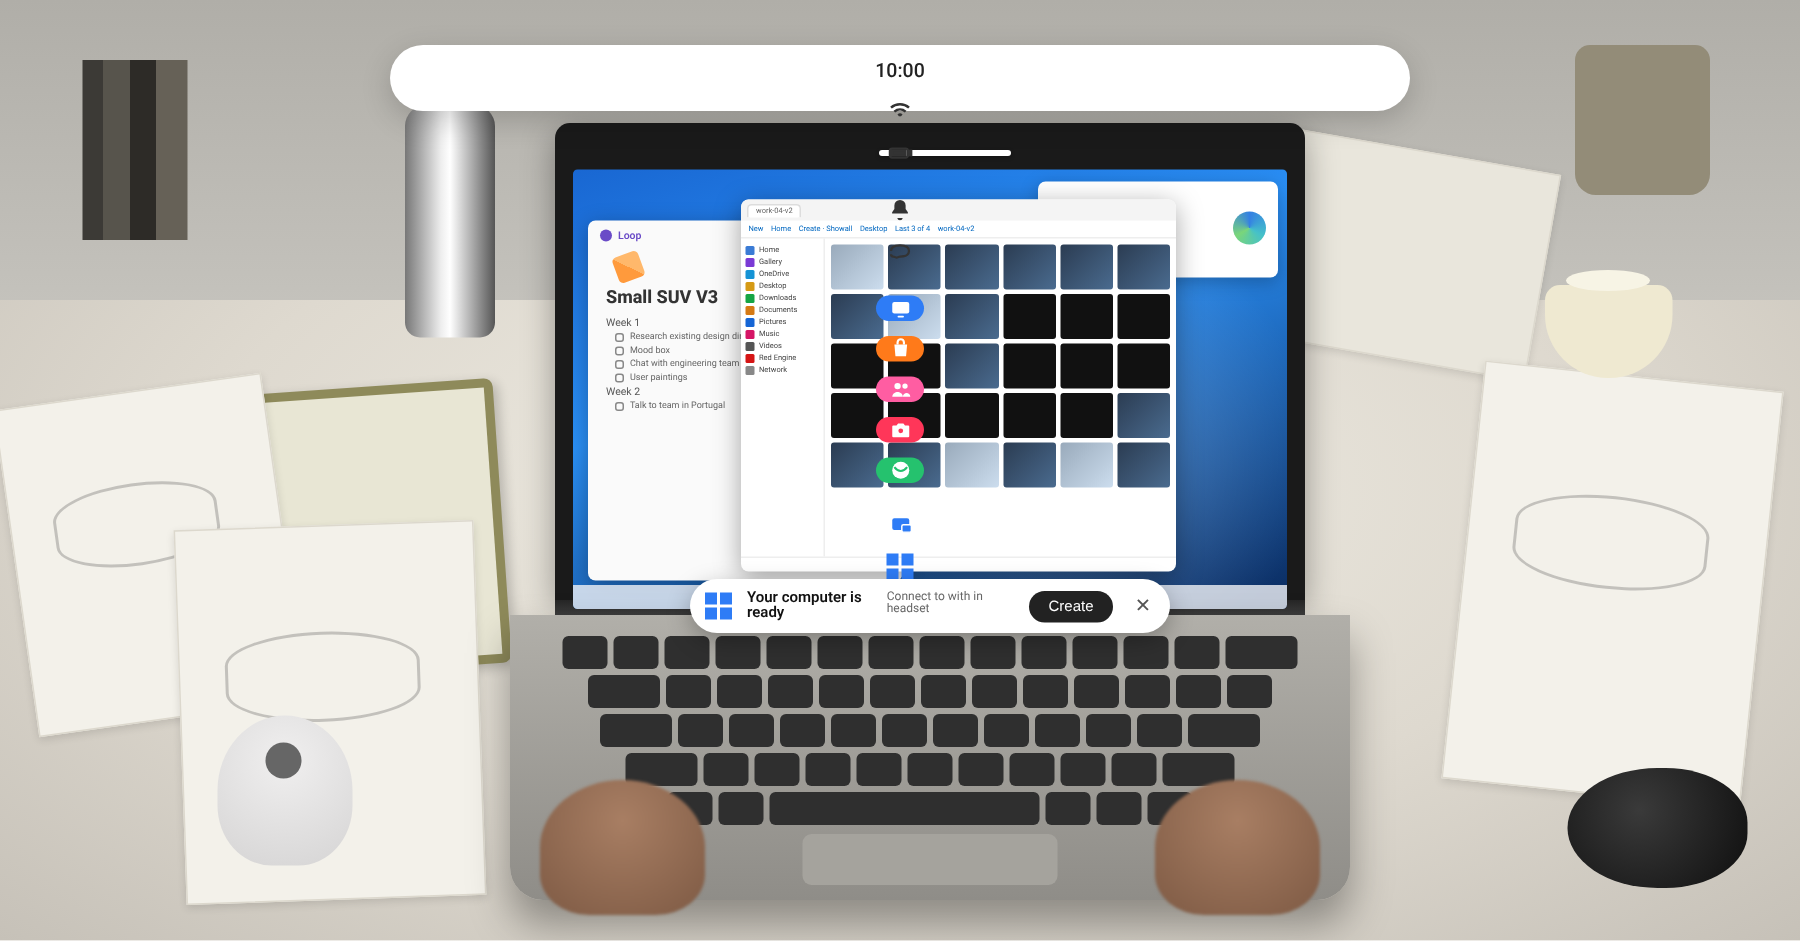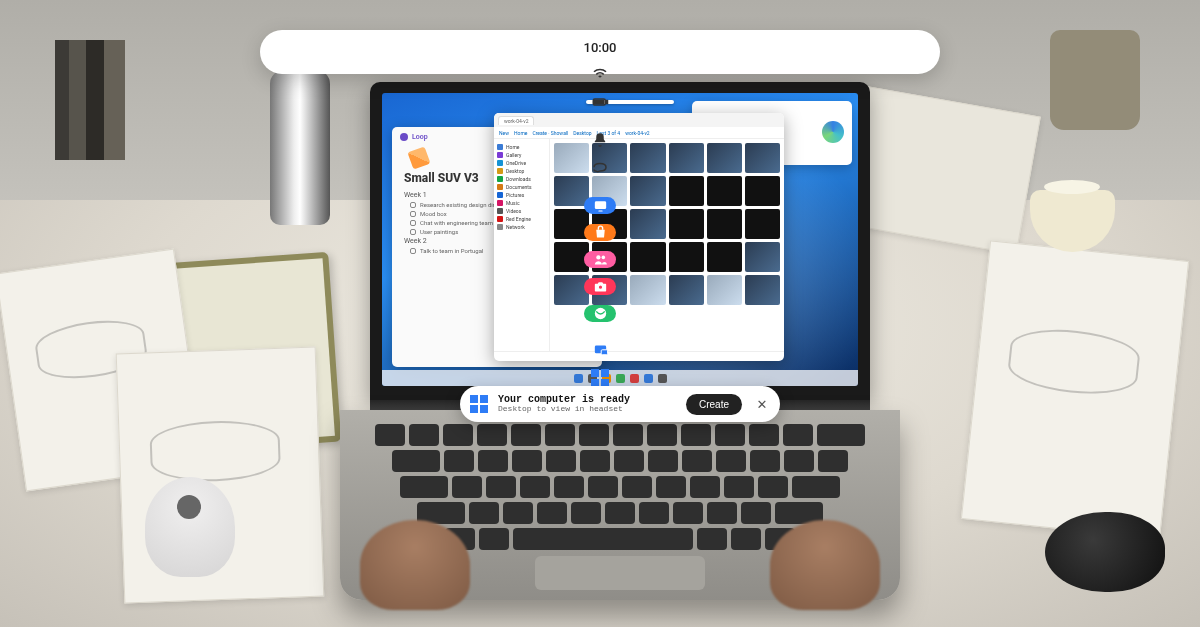--- a/index.html
+++ b/index.html
@@ -28,21 +28,21 @@
   .mug::after{content:"";position:absolute;top:-10px;left:14px;width:56px;height:14px;background:#f7f4e5;border-radius:50%;}
   .stone{position:absolute;right:35px;bottom:35px;width:120px;height:80px;background:radial-gradient(circle at 40% 35%,#3a3a3a,#0e0e0e);border-radius:55% 50% 50% 55%;}
   .books{position:absolute;left:55px;top:40px;width:70px;height:120px;background:linear-gradient(90deg,#3c3a36 0 20%,#57544c 20% 45%,#2d2b27 45% 70%,#666157 70% 100%);}
   .cup2{position:absolute;right:60px;top:30px;width:90px;height:100px;background:#938c78;border-radius:10px 10px 14px 14px;}
   .controller{position:absolute;left:145px;bottom:50px;width:90px;height:100px;background:radial-gradient(circle at 50% 30%,#f0efef,#d5d4d4);border-radius:50% 50% 40% 40%;}
   .controller::after{content:"";position:absolute;top:18px;left:32px;width:24px;height:24px;background:#666;border-radius:50%;}
 
   
   .laptop{ position:absolute; left:370px; top:82px; width:500px; }
   .screen-bezel{ width:500px; height:318px; background:#1a1a1a; border-radius:10px 10px 0 0; padding:11px 12px 14px; box-shadow:0 6px 22px rgba(0,0,0,.35);}
-  .screen{ width:100%; height:100%; background:linear-gradient(160deg,#1967d2 0%, #2a8ff5 40%, #0a2a5e 100%); border-radius:3px; position:relative; overflow:hidden;}
+  .screen{ width:100%; height:100%; background:linear-gradient(160deg,#1967d2 0%, #2a8ff5 40%, #0a2a5e 100%); border-radius:3px; position:relative; overflow:hidden;margin-top:20px;}
   .wallpaper-bloom{position:absolute; inset:0; background:radial-gradient(circle at 70% 64%, rgba(255,255,255,.25), transparent 42%);}
   .hinge{ height:10px; background:linear-gradient(#262626,#3c3c3c); }
   .keyboard{ width:560px; height:190px; margin-left:-30px; background:linear-gradient(#b1afa9,#8f8d88); border-radius:0 0 22px 22px; padding:14px 34px 10px; position:relative; box-shadow:0 16px 28px rgba(0,0,0,.35);}
   .krow{ display:flex; gap:4px; margin-bottom:4px; justify-content:center;}
   .key{ width:30px; height:22px; background:#2f2f2f; border-radius:4px;}
   .key.wide{width:48px;} .key.space{width:180px;}
   .trackpad{ width:170px; height:34px; background:#a5a39d; margin:6px auto 0; border-radius:6px;}
   .hand{position:absolute;bottom:-10px;width:110px;height:90px;background:radial-gradient(circle at 50% 30%,#a87e63,#7e5a44);border-radius:50% 50% 30% 30%;filter:blur(1px);}
   .hand.l{left:20px;} .hand.r{right:20px;}
 
@@ -93,21 +93,21 @@
   .winlogo span{background:#2e7cf6;}
   .sep{width:1px;height:24px;background:#e3e3e3;}
 
   
   .cast-handle{position:absolute;left:586px;top:100px;width:88px;height:4px;border-radius:3px;background:#fff;box-shadow:0 1px 3px rgba(0,0,0,.3);}
 
   
   .notif{position:absolute;left:460px;top:386px;width:320px;height:36px;background:#fff;border-radius:18px;box-shadow:0 5px 16px rgba(0,0,0,.28);display:flex;align-items:center;padding:0 8px 0 10px;gap:10px;}
   .notif .nlogo{width:18px;height:18px;display:grid;grid-template-columns:1fr 1fr;grid-template-rows:1fr 1fr;gap:1.5px;}
   .notif .nlogo span{background:#2e7cf6;}
-  .ntext{display:flex;flex-direction:column;line-height:1.05;flex:1;font-family:Liberation Mono, monospace;}
+  .ntext{display:flex;flex-direction:row;line-height:1.05;flex:1;}
   .nt1{font-size:10px;font-weight:600;color:#111;}
   .nt2{font-size:8px;color:#666;}
   .nbtn{background:#222;color:#fff;border:none;border-radius:13px;padding:5px 13px;font-size:10px;font-weight:500;}
   .nclose{width:20px;height:20px;display:flex;align-items:center;justify-content:center;color:#555;font-size:13px;}
 </style>
 </head>
 <body>
 
 <div class="scene">
   <div class="desk"></div>
@@ -442,18 +442,18 @@
 
   <div class="notif">
     <div class="nlogo">
         <span></span>
         <span></span>
         <span></span>
         <span></span>
       </div>
     <div class="ntext">
       <span class="nt1">Your computer is ready</span>
-      <span class="nt2">Desktop to view in headset</span>
+      <span class="nt2">Connect to with in headset</span>
     </div>
     <button class="nbtn">Create</button>
     <div class="nclose">✕</div>
   </div>
 </div>
 
 </body></html>

